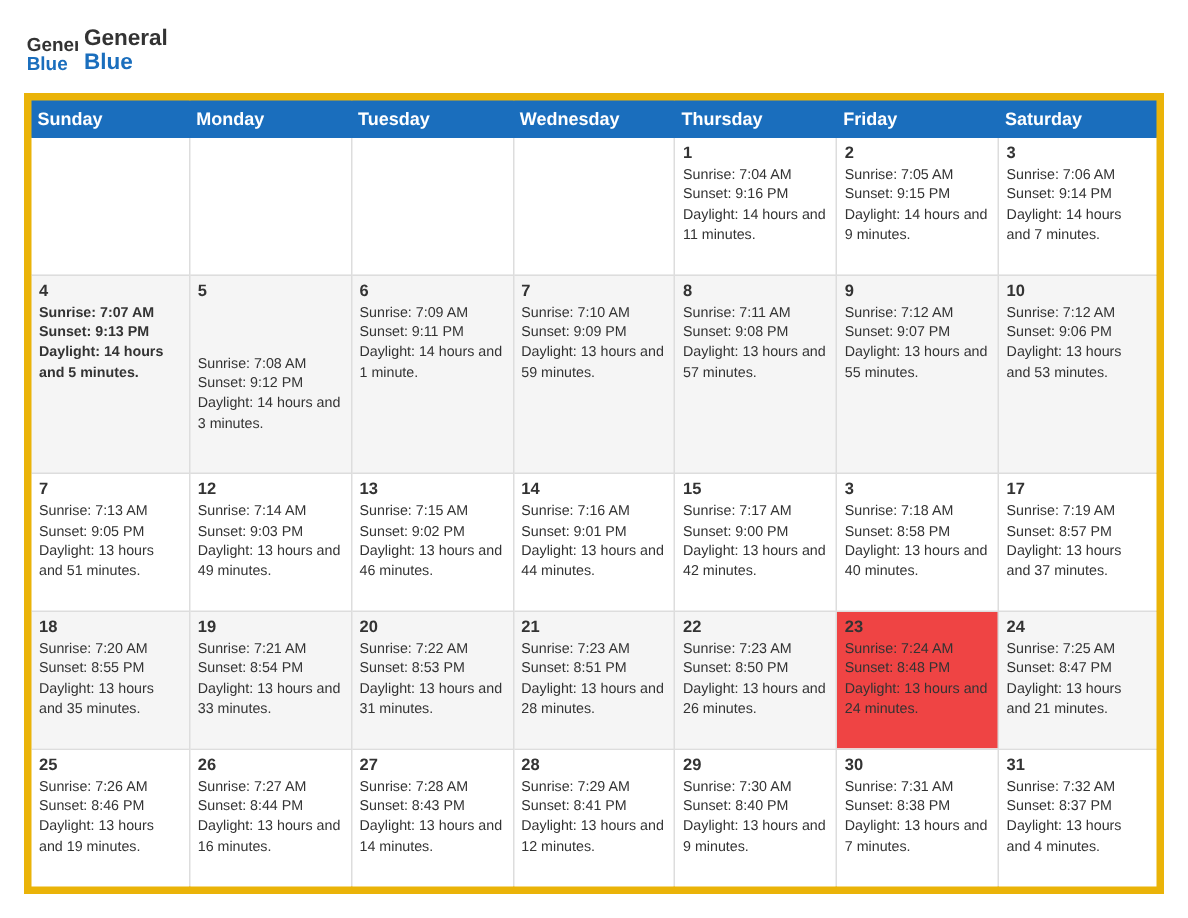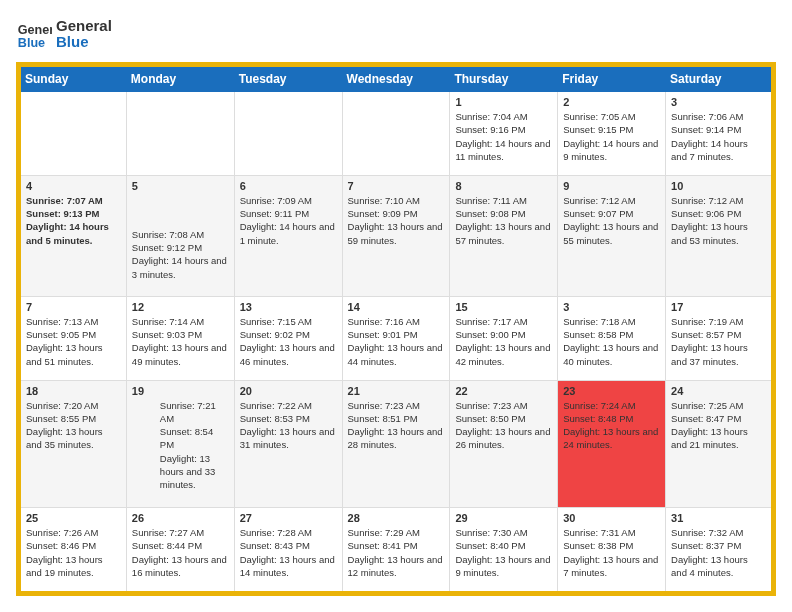--- a/index.html
+++ b/index.html
@@ -238,21 +238,21 @@
         </tr>
         <tr style="background: rgb(245, 245, 245);">
           <td style="background: rgb(245, 245, 245);">
             <span class="day-num">18</span>
             <div class="day-info" style="white-space: pre-line;">Sunrise: 7:20 AM
 Sunset: 8:55 PM
 Daylight: 13 hours and 35 minutes.</div>
           </td>
           <td style="background: rgb(245, 245, 245);">
             <span class="day-num">19</span>
-            <div class="day-info" style="white-space: pre-line; margin-left: 28px;">Sunrise: 7:21 AM
+            <div class="day-info" style="white-space: pre-line;">Sunrise: 7:21 AM
 Sunset: 8:54 PM
 Daylight: 13 hours and 33 minutes.</div>
           </td>
           <td style="background: rgb(245, 245, 245);">
             <span class="day-num">20</span>
             <div class="day-info" style="white-space: pre-line;">Sunrise: 7:22 AM
 Sunset: 8:53 PM
 Daylight: 13 hours and 31 minutes.</div>
           </td>
           <td style="background: rgb(245, 245, 245);">

